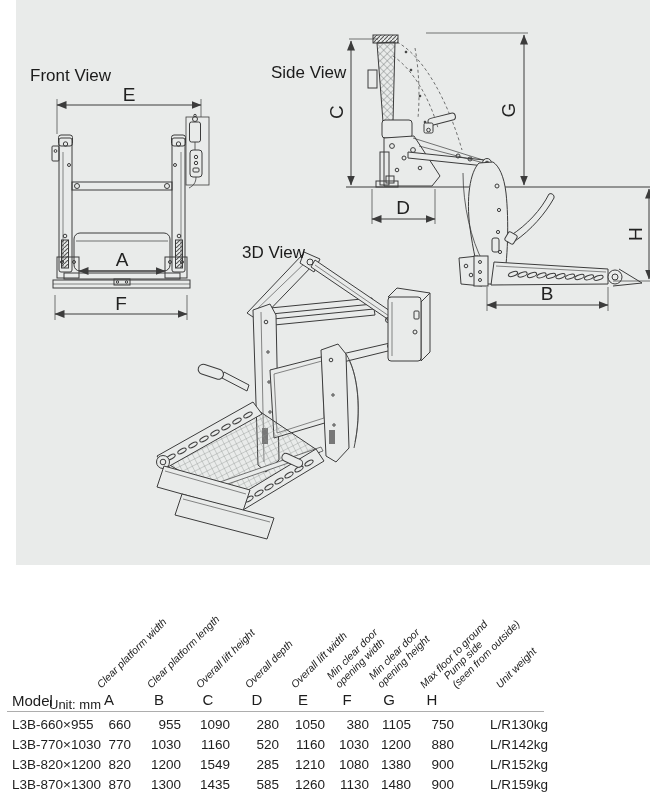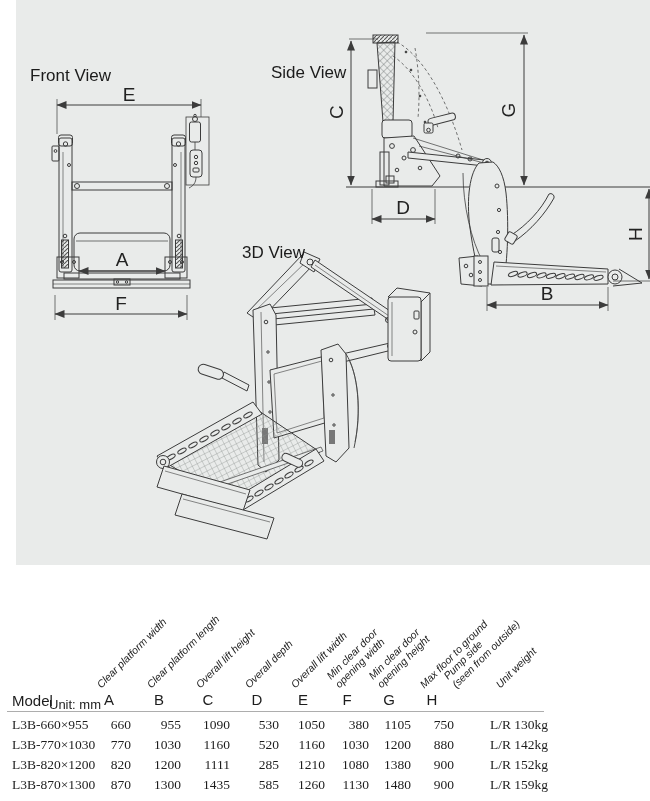--- a/index.html
+++ b/index.html
@@ -12,21 +12,21 @@
   #t-iso{left:226px;top:225px;margin-top:18px;}
   svg text{font-family:"Liberation Sans",sans-serif;}
   .dimlabel{font-size:19px;fill:#222;}
   .spec-table{position:absolute;left:0;top:565px;width:650px;height:236px;background:#fff;}
   .rothead{position:absolute;bottom:111px;transform:rotate(-45deg);transform-origin:0 100%;
            font-size:10.5px;font-style:italic;line-height:11.5px;white-space:pre;color:#222;}
   .model-lab{position:absolute;left:12px;top:127px;font-size:15px;color:#1d1d1d;text-align:right;}
   .unit-lab{position:absolute;left:49px;top:132px;font-size:13px;color:#1d1d1d;}
   .tletter{position:absolute;top:126px;font-size:15px;color:#1d1d1d;text-align:center;}
   .rule{position:absolute;left:7px;top:146px;width:537px;height:1px;background:#adadad;}
-  .trow{position:absolute;left:0;width:650px;height:18px;font-family:Liberation Serif, serif;}
+  .trow{position:absolute;left:0;width:650px;height:18px;}
   .tc{position:absolute;font-size:13.5px;color:#1d1d1d;text-align:right;}
   .col-model{left:12px;width:95px;text-align:left;}
   .col-0{left:87px;width:44px;}
   .col-1{left:137px;width:44px;}
   .col-2{left:186px;width:44px;}
   .col-3{left:235px;width:44px;}
   .col-4{left:281px;width:44px;}
   .col-5{left:325px;width:44px;}
   .col-6{left:367px;width:44px;}
   .col-7{left:410px;width:44px;}
@@ -342,21 +342,21 @@
   <span class="tletter col-6">G</span>
   <span class="tletter col-7">H</span>
 
   <div class="rule"></div>
 
   <div class="trow" style="top:151.5px">
     <span class="tc col-model">L3B-660×955</span>
     <span class="tc col-0">660</span>
     <span class="tc col-1">955</span>
     <span class="tc col-2">1090</span>
-    <span class="tc col-3">530</span>
+    <span class="tc col-3">280</span>
     <span class="tc col-4">1050</span>
     <span class="tc col-5">380</span>
     <span class="tc col-6">1105</span>
     <span class="tc col-7">750</span>
     <span class="tc col-8">L/R</span>
     <span class="tc col-9">130kg</span>
   </div>
   <div class="trow" style="top:171.5px">
     <span class="tc col-model">L3B-770×1030</span>
     <span class="tc col-0">770</span>
@@ -367,21 +367,21 @@
     <span class="tc col-5">1030</span>
     <span class="tc col-6">1200</span>
     <span class="tc col-7">880</span>
     <span class="tc col-8">L/R</span>
     <span class="tc col-9">142kg</span>
   </div>
   <div class="trow" style="top:191.5px">
     <span class="tc col-model">L3B-820×1200</span>
     <span class="tc col-0">820</span>
     <span class="tc col-1">1200</span>
-    <span class="tc col-2">1111</span>
+    <span class="tc col-2">1549</span>
     <span class="tc col-3">285</span>
     <span class="tc col-4">1210</span>
     <span class="tc col-5">1080</span>
     <span class="tc col-6">1380</span>
     <span class="tc col-7">900</span>
     <span class="tc col-8">L/R</span>
     <span class="tc col-9">152kg</span>
   </div>
   <div class="trow" style="top:211.5px">
     <span class="tc col-model">L3B-870×1300</span>

